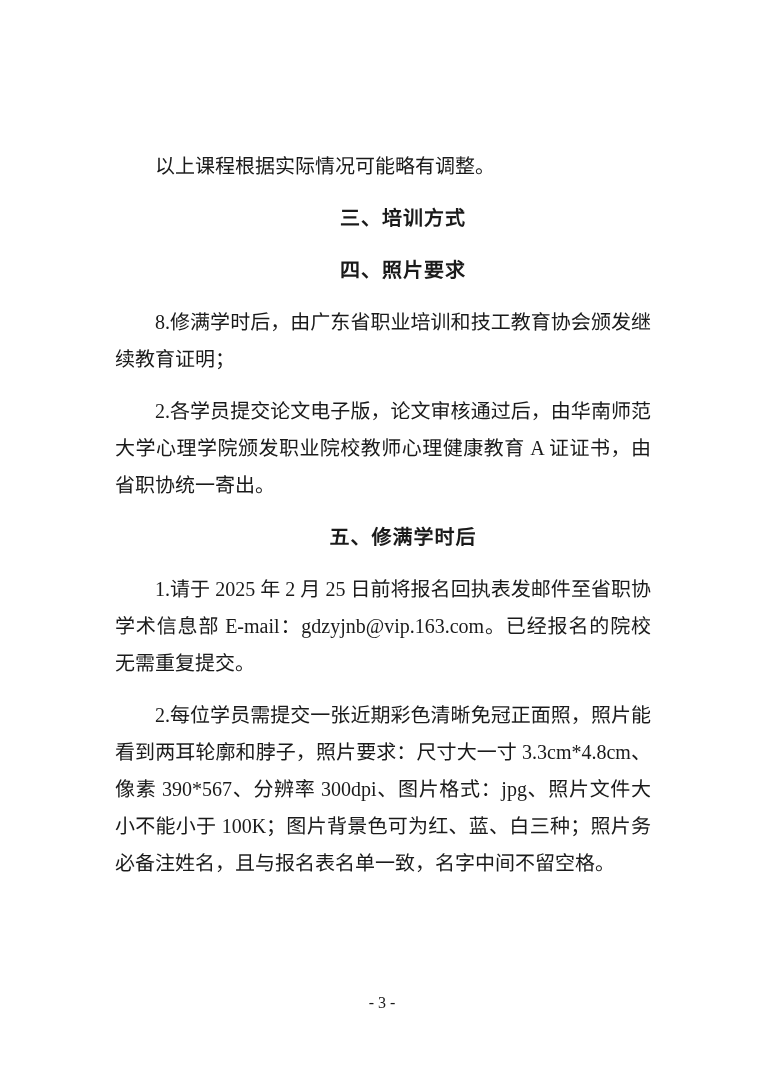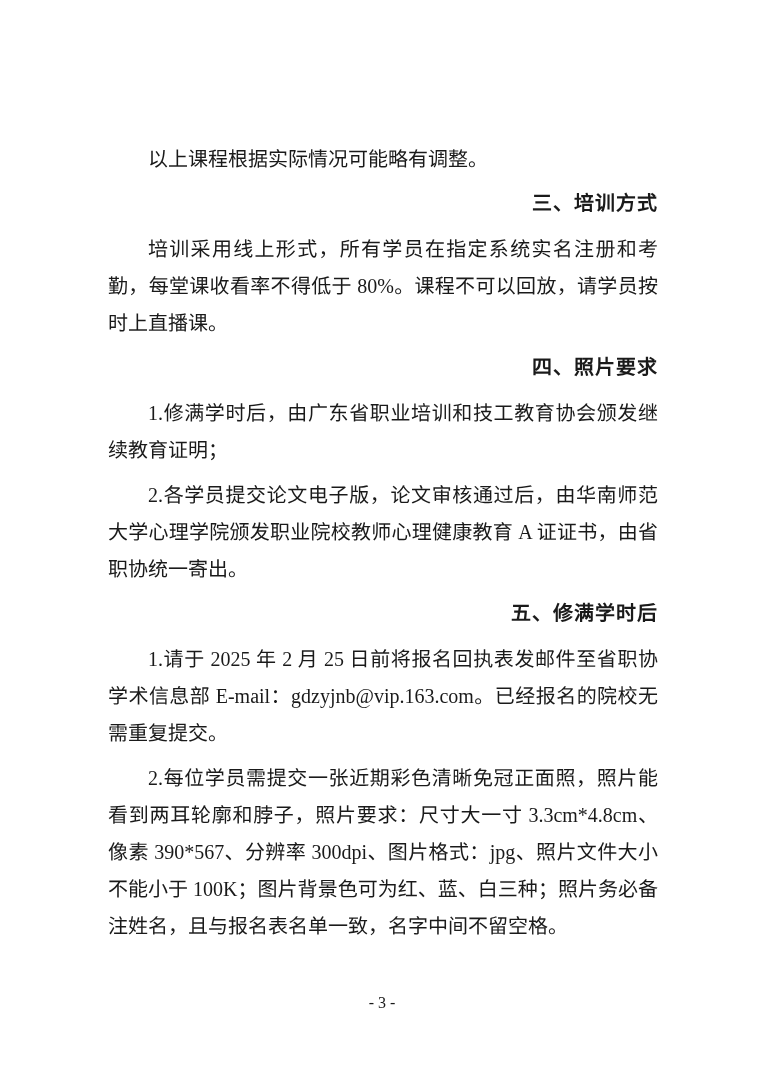--- a/index.html
+++ b/index.html
@@ -19,28 +19,28 @@
   .content {
     position: absolute;
     top: 133px;
     left: 100px;
     width: 566px;
     font-size: 20px;
     line-height: 37px;
     text-align: justify;
   }
   .content p {
-    margin: 8px;
+    margin: 15px;
     padding: 0;
     text-indent: 2em;
   }
   .content p.heading {
-    font-family: Liberation Mono, monospace;
+    font-family: Liberation Sans, sans-serif;
     font-weight: bold;
-    text-align: right;
+    text-align: center;
     letter-spacing: 1px;
   }
   .page-number {
     position: absolute;
     top: 992px;
     left: 0;
     width: 100%;
     text-align: center;
     font-size: 16px;
     line-height: 22px;
@@ -48,22 +48,21 @@
     font-family: "Liberation Serif", "DejaVu Serif", serif;
   }
 </style>
 </head>
 <body>
 
 <div class="page">
   <div class="content">
     <p>以上课程根据实际情况可能略有调整。</p>
     <p class="heading">三、培训方式</p>
-    <p>培训采用线上形式，所有学员在指定系统实名注册和考勤，每堂课收看率不得低于 80%。课程不可以回放，请学员按时上直播课。</p>
     <p class="heading">四、照片要求</p>
-    <p>1.修满学时后，由广东省职业培训和技工教育协会颁发继续教育证明；</p>
+    <p>8.修满学时后，由广东省职业培训和技工教育协会颁发继续教育证明；</p>
     <p>2.各学员提交论文电子版，论文审核通过后，由华南师范大学心理学院颁发职业院校教师心理健康教育 A 证证书，由省职协统一寄出。</p>
     <p class="heading">五、修满学时后</p>
     <p>1.请于 2025 年 2 月 25 日前将报名回执表发邮件至省职协学术信息部 E-mail：gdzyjnb@vip.163.com。已经报名的院校无需重复提交。</p>
     <p>2.每位学员需提交一张近期彩色清晰免冠正面照，照片能看到两耳轮廓和脖子，照片要求：尺寸大一寸 3.3cm*4.8cm、像素 390*567、分辨率 300dpi、图片格式：jpg、照片文件大小不能小于 100K；图片背景色可为红、蓝、白三种；照片务必备注姓名，且与报名表名单一致，名字中间不留空格。</p>
   </div>
   <div class="page-number">- 3 -</div>
 </div>
 
 </body></html>

